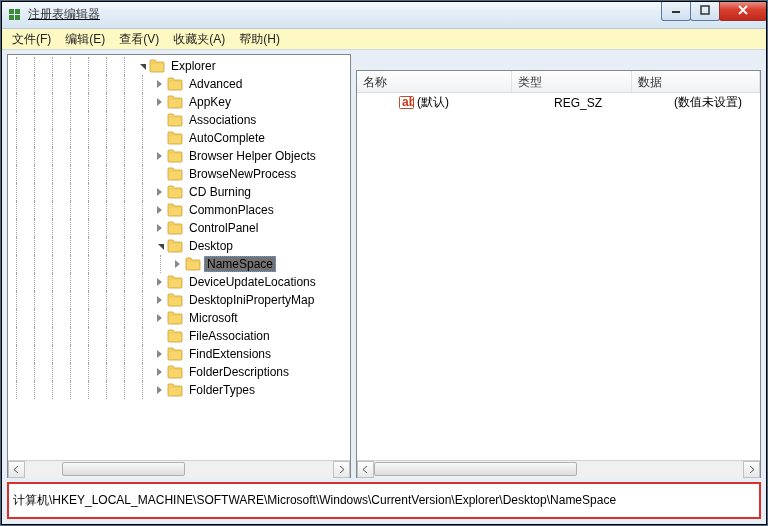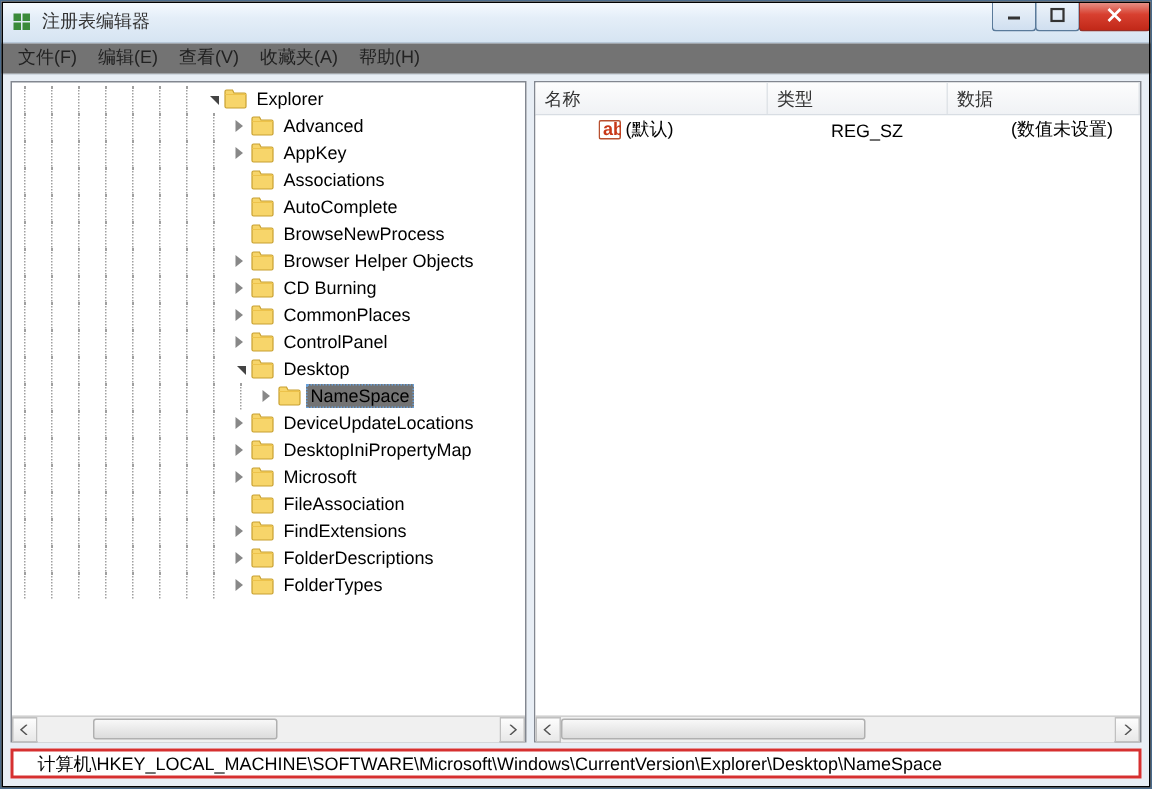--- a/index.html
+++ b/index.html
@@ -1,34 +1,34 @@
 <!DOCTYPE html>
 <html><head>
 <meta charset="utf-8">
 <style>
 * { box-sizing: border-box; margin: 0; padding: 0; font-family: "Microsoft YaHei", "SimSun", Tahoma, sans-serif; font-size: 12px; }
 body { background: #fff; }
 .window { width: 768px; height: 526px; border: 1px solid #4a6a8a; background: #e8eef5; display: flex; flex-direction: column; position: relative; }
 .outer-border { position: absolute; inset: 0; pointer-events: none; border: 1px solid #000; }
-.titlebar { height: 28px; background: linear-gradient(to bottom, #f7fbff 0%, #e4eef8 40%, #d6e4f2 100%); display: flex; align-items: center; padding: 0 0 0 6px; border-bottom: 1px solid #b8c8d8; }
+.titlebar { height: 28px; background: linear-gradient(to bottom, #f7fbff 0%, #e4eef8 40%, #d6e4f2 100%); display: flex; align-items: center; padding: 0 0 0 6px; border-bottom: 1px solid #b8c8d8; text-decoration: underline; }
 .titlebar .icon { width: 16px; height: 16px; margin-right: 5px; }
 .title { color: #333; flex: 1; }
 .winbtns { display: flex; height: 20px; margin-top: -8px; }
 .winbtn { width: 30px; height: 20px; display: flex; align-items: center; justify-content: center; border: 1px solid #5a7a9a; border-top: none; background: linear-gradient(to bottom, #eef4fa, #d0dff0); margin-left: -1px; }
 .winbtn.min, .winbtn.max { border-bottom-left-radius: 3px; border-bottom-right-radius: 3px; }
 .winbtn.wide { width: 48px; }
 .winbtn.close { background: linear-gradient(to bottom, #e89a90 0%, #d84030 45%, #c12818 100%); border-color: #963028; border-bottom-left-radius: 3px; border-bottom-right-radius: 3px; }
 .winbtn svg { display: block; }
-.menubar { height: 21px; background: #737373; display: flex; align-items: flex-end; padding: 0 4px; border-bottom: 1px solid #d0d8e0; }
+.menubar { height: 21px; background: #fef9c3; display: flex; align-items: center; padding: 0 4px; border-bottom: 1px solid #d0d8e0; }
 .menuitem { padding: 2px 7px; color: #222; cursor: default; }
 .content { flex: 1; display: flex; padding: 4px 6px 2px 6px; gap: 0; min-height: 0; }
 .pane { background: #fff; border: 1px solid #828790; position: relative; display: flex; flex-direction: column; }
 .left { width: 344px; }
 .splitter { width: 5px; background: #e8eef5; cursor: col-resize; }
-.right { flex: 1; }
+.right { flex: 1; margin-top: 16px; }
 .tree-scroll { flex: 1; overflow: hidden; position: relative; }
 .tree { padding: 2px 0 2px 0; position: relative; }
 .tree-row { display: flex; align-items: center; height: 18px; white-space: nowrap; }
 .guides { display: flex; height: 18px; }
 .guide { width: 18px; height: 18px; position: relative; }
 .guide::before { content: ""; position: absolute; left: 8px; top: 0; bottom: 0; border-left: 1px dotted #a0a0a0; }
 .expander { width: 12px; height: 12px; display: flex; align-items: center; justify-content: center; margin: 0 1px; }
 .arrow-closed { width: 0; height: 0; border-top: 4px solid transparent; border-bottom: 4px solid transparent; border-left: 5px solid #888; }
 .arrow-open { width: 0; height: 0; border-left: 6px solid transparent; border-top: 6px solid #444; transform: translate(2px,1px); }
 .folder-i { width: 16px; height: 14px; margin: 0 3px 0 1px; }
@@ -37,21 +37,21 @@
 .hscroll { height: 17px; background: #f0f0f0; border-top: 1px solid #d0d0d0; display: flex; align-items: center; }
 .hs-btn { width: 17px; height: 17px; background: linear-gradient(#fdfdfd,#e8e8e8); border: 1px solid #c0c0c0; display: flex; align-items: center; justify-content: center; }
 .hs-track { flex: 1; height: 17px; background: #f0f0f0; position: relative; }
 .hs-thumb { position: absolute; top: 1px; height: 14px; background: linear-gradient(#f8f8f8,#dcdcdc); border: 1px solid #b0b0b0; border-radius: 2px; }
 .list-header { height: 22px; background: linear-gradient(#fdfdfd,#f0f2f5); border-bottom: 1px solid #d8dde3; display: flex; }
 .hcol { padding: 3px 6px; border-right: 1px solid #e0e4e8; color: #333; }
 .list-body { flex: 1; background: #fff; padding-left: 36px; }
 .list-row { display: flex; align-items: center; height: 19px; }
 .lcell { padding: 2px 6px; }
 .ab-icon { width: 15px; height: 15px; margin-right: 3px; }
-.statusbar { height: 20px; margin: 2px 6px 6px 6px; background: #fff; border: 2px solid #d63030; padding: 1px 16px; color: #000; display: flex; align-items: center; overflow: hidden; white-space: nowrap; }
+.statusbar { height: 37px; margin: 2px 6px 6px 6px; background: #fff; border: 2px solid #d63030; padding: 1px 4px; color: #000; display: flex; align-items: center; overflow: hidden; white-space: nowrap; }
 </style>
 </head>
 <body>
 
 <div class="window">
   <div class="titlebar">
     <span class="icon">
       <svg viewBox="0 0 16 16">
           <rect x="2" y="2" width="5" height="5" fill="#3a8a3a"></rect>
           <rect x="8" y="2" width="5" height="5" fill="#3a8a3a"></rect>
@@ -190,46 +190,46 @@
               <div class="guides">
                 <div class="guide"></div>
                 <div class="guide"></div>
                 <div class="guide"></div>
                 <div class="guide"></div>
                 <div class="guide"></div>
                 <div class="guide"></div>
                 <div class="guide"></div>
                 <div class="guide"></div>
               </div>
+              <div class="expander">
+                <div class="arrow-closed"></div>
+              </div>
+              <span class="folder-i"><svg viewBox="0 0 16 14">
+                  <path d="M1 3 L1 12 Q1 13 2 13 L14 13 Q15 13 15 12 L15 4 Q15 3 14 3 L7 3 L6 1 L2 1 Q1 1 1 2 Z" fill="#f7d56a" stroke="#c8a030" stroke-width="0.8"></path>
+                  <path d="M1 4 L15 4" stroke="#edc24a" stroke-width="0.7"></path>
+                </svg></span>
+              <span class="label">Browser Helper Objects</span>
+            </div>
+            <div class="tree-row">
+              <div class="guides">
+                <div class="guide"></div>
+                <div class="guide"></div>
+                <div class="guide"></div>
+                <div class="guide"></div>
+                <div class="guide"></div>
+                <div class="guide"></div>
+                <div class="guide"></div>
+                <div class="guide"></div>
+              </div>
               <div class="expander"></div>
               <span class="folder-i"><svg viewBox="0 0 16 14">
                   <path d="M1 3 L1 12 Q1 13 2 13 L14 13 Q15 13 15 12 L15 4 Q15 3 14 3 L7 3 L6 1 L2 1 Q1 1 1 2 Z" fill="#f7d56a" stroke="#c8a030" stroke-width="0.8"></path>
                   <path d="M1 4 L15 4" stroke="#edc24a" stroke-width="0.7"></path>
                 </svg></span>
               <span class="label">BrowseNewProcess</span>
-            </div>
-            <div class="tree-row">
-              <div class="guides">
-                <div class="guide"></div>
-                <div class="guide"></div>
-                <div class="guide"></div>
-                <div class="guide"></div>
-                <div class="guide"></div>
-                <div class="guide"></div>
-                <div class="guide"></div>
-                <div class="guide"></div>
-              </div>
-              <div class="expander">
-                <div class="arrow-closed"></div>
-              </div>
-              <span class="folder-i"><svg viewBox="0 0 16 14">
-                  <path d="M1 3 L1 12 Q1 13 2 13 L14 13 Q15 13 15 12 L15 4 Q15 3 14 3 L7 3 L6 1 L2 1 Q1 1 1 2 Z" fill="#f7d56a" stroke="#c8a030" stroke-width="0.8"></path>
-                  <path d="M1 4 L15 4" stroke="#edc24a" stroke-width="0.7"></path>
-                </svg></span>
-              <span class="label">Browser Helper Objects</span>
             </div>
             <div class="tree-row">
               <div class="guides">
                 <div class="guide"></div>
                 <div class="guide"></div>
                 <div class="guide"></div>
                 <div class="guide"></div>
                 <div class="guide"></div>
                 <div class="guide"></div>
                 <div class="guide"></div>

